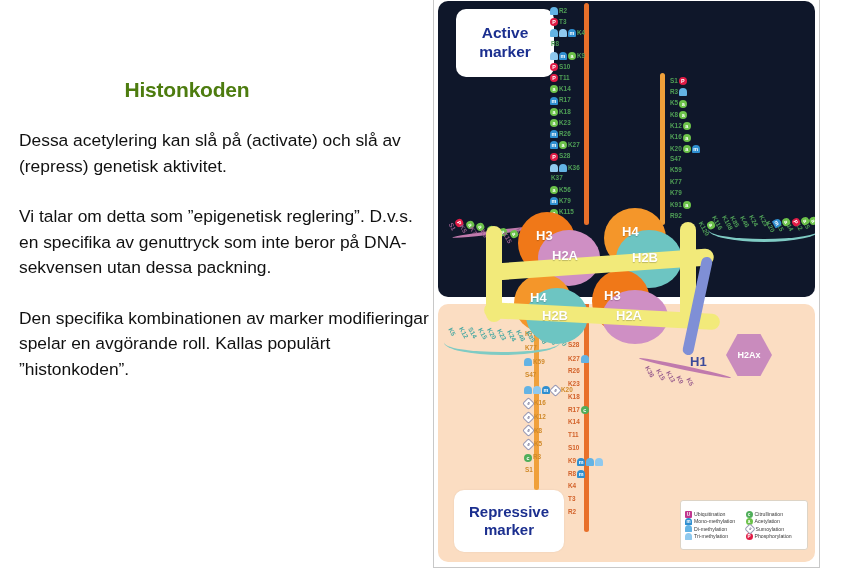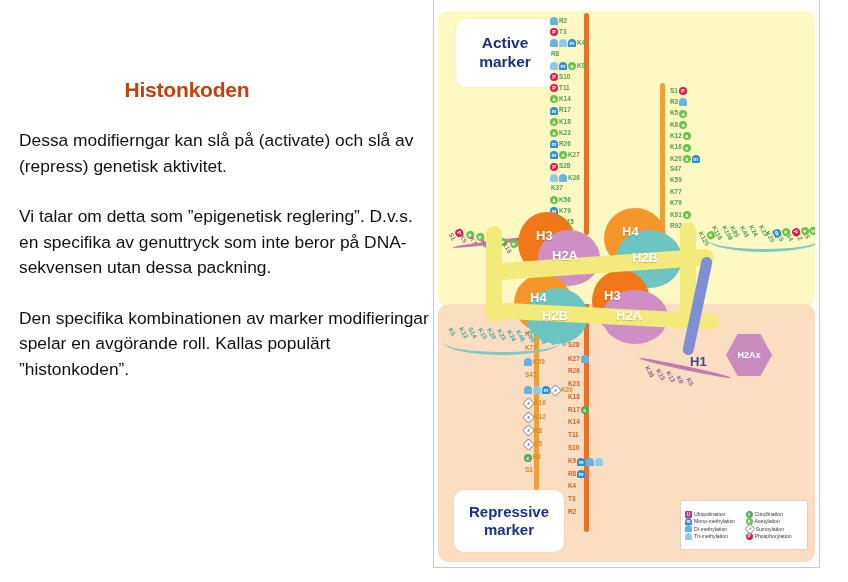--- a/index.html
+++ b/index.html
@@ -8,38 +8,38 @@
     font-family:"Liberation Sans","DejaVu Sans",sans-serif;
     position:relative;
   }
   
   #text-column{
     position:absolute;left:0;top:0;width:432px;height:582px;
     box-sizing:border-box;padding:0;
   }
   #slide-title{
     position:absolute;left:0;top:78px;width:374px;
-    text-align:center;font-size:21px;font-weight:bold;color:#c2410c;
+    text-align:center;font-size:21px;font-weight:bold;color:#4d7c0f;
     letter-spacing:-0.2px;
   }
   #body-text{
     position:absolute;left:19px;top:128px;width:412px;
     font-size:17.4px;line-height:25.5px;color:#111;
   }
   #body-text p{margin:0 0 25px 0;}
   #body-text p:last-child{margin-bottom:0;}
 
   
   #figure-frame{
     position:absolute;left:433px;top:-2px;width:387px;height:570px;
     border:1px solid #c8c8c8;background:#ffffff;box-sizing:border-box;
     overflow:hidden;
   }
   .panel{position:absolute;left:4px;width:377px;border-radius:10px;overflow:hidden;}
-  #active-panel{top:12px;height:296px;background:#fef9c3;}
+  #active-panel{top:2px;height:296px;background:#0f172a;}
   #repressive-panel{top:305px;height:258px;background:#fbddc2;}
 
   .marker-badge{
     position:absolute;background:#ffffff;border-radius:10px;
     display:flex;align-items:center;justify-content:center;
     text-align:center;color:#1b2f8f;font-weight:bold;line-height:1.22;
     box-shadow:0 0 2px rgba(0,0,0,.08);
   }
   #active-marker-badge{left:18px;top:8px;width:98px;height:68px;font-size:15.5px;}
   #repressive-marker-badge{left:16px;top:186px;width:110px;height:62px;font-size:15px;}
@@ -100,21 +100,21 @@
   .tailstrand{position:absolute;border-radius:3px;}
 </style>
 </head>
 <body>
 
 <div id="text-column">
 
   <div id="slide-title">Histonkoden</div>
 
   <div id="body-text">
-    <p>Dessa modifierngar kan slå på (activate) och slå av (repress) genetisk aktivitet.</p>
+    <p>Dessa acetylering kan slå på (activate) och slå av (repress) genetisk aktivitet.</p>
     <p>Vi talar om detta som ”epigenetisk reglering”. D.v.s. en specifika av genuttryck som inte beror på DNA-sekvensen utan dessa packning.</p>
     <p>Den specifika kombinationen av marker modifieringar spelar en avgörande roll. Kallas populärt ”histonkoden”.</p>
   </div>
 </div>
 
 <div id="figure-frame">
 
   <div class="panel" id="active-panel">
 
     <div class="marker-badge" id="active-marker-badge">Active<br>marker</div>

